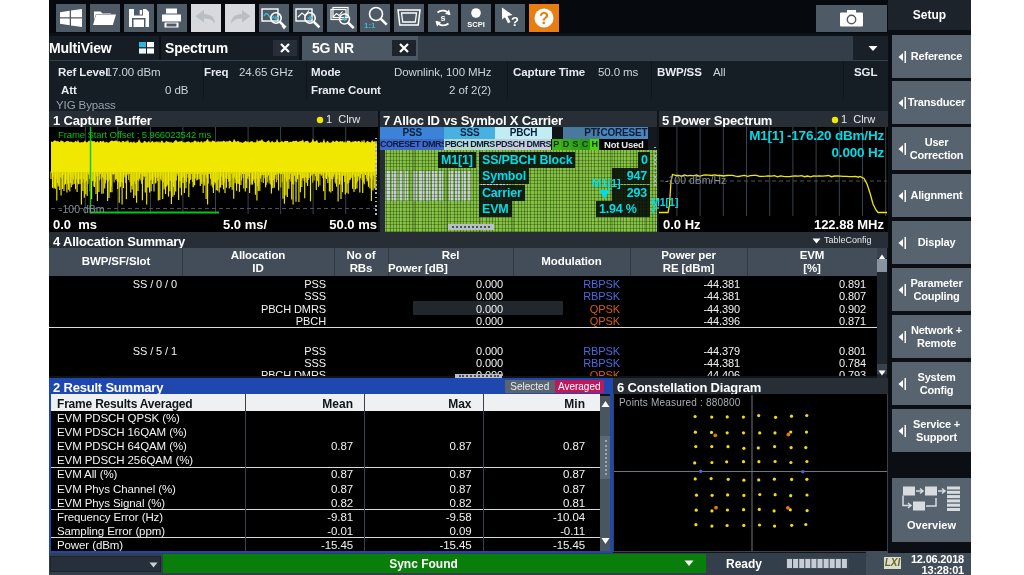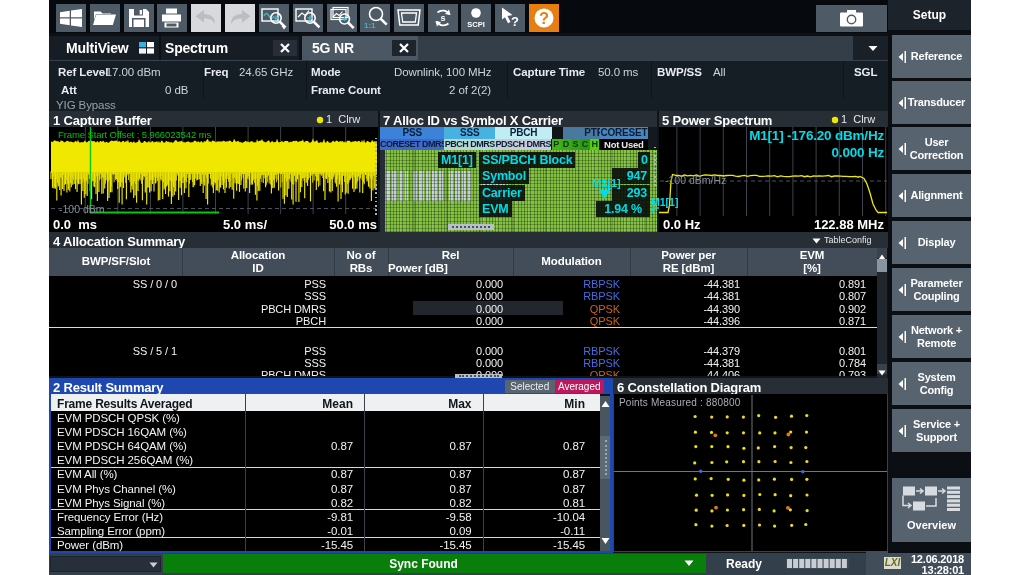--- a/index.html
+++ b/index.html
@@ -116,21 +116,21 @@
           <circle cx="15" cy="14" r="9.5" fill="#ffffff"></circle>
           <text x="15" y="20" fill="#e87d12" font-size="16.5" font-weight="bold" text-anchor="middle" font-family="Liberation Sans">?</text>
         </svg></div>
 <div class="abs" style="left:767px;top:5px;width:71px;height:27px;background:#4e5a66;"><svg width="71" height="27" viewBox="0 0 71 27">
           <rect x="24" y="7.5" width="23" height="14" rx="1" fill="#ffffff"></rect>
           <rect x="31" y="5" width="9" height="4" fill="#ffffff"></rect>
           <circle cx="35.5" cy="14.5" r="4.2" fill="none" stroke="#4e5a66" stroke-width="1.4"></circle>
         </svg></div>
 <div class="abs" style="left:0;top:33px;width:839px;height:27px;background:#0c1117;"></div>
 <div class="abs" style="left:0;top:36px;width:110px;height:24px;background:#161d24;"></div>
-<div class="tabtxt" style="left:17px;top:40px;text-align:right;">MultiView</div>
+<div class="tabtxt" style="left:0;top:40px;text-align:right;">MultiView</div>
 <div class="abs" style="left:90px;top:41px;"><svg width="15" height="14" viewBox="0 0 15 14">
           <rect x="0" y="1" width="7" height="5.2" fill="#30b4e0"></rect>
           <rect x="8" y="1" width="7" height="5.2" fill="#fff"></rect>
           <rect x="0" y="7.4" width="7" height="5.2" fill="#f0f4f8"></rect>
           <rect x="8" y="7.4" width="7" height="5.2" fill="#fff"></rect>
         </svg></div>
 <div class="abs" style="left:112px;top:36px;width:138px;height:24px;background:#161d24;"></div>
 <div class="tabtxt" style="left:116px;top:40px;">Spectrum</div>
 <div class="abs" style="left:224px;top:40px;width:24px;height:16px;background:#272e38;"></div>
 <svg class="abs" style="left:230px;top:42px;" width="12" height="12" viewBox="0 0 12 12">
@@ -701,21 +701,21 @@
 <div class="abs" style="left:331px;top:150px;width:277px;height:82px;background-image:repeating-linear-gradient(90deg, rgba(15,45,0,0.40) 0 1px, rgba(0,0,0,0) 1px 3.2px),repeating-linear-gradient(0deg, rgba(15,45,0,0.30) 0 1px, rgba(0,0,0,0) 1px 3.4px),repeating-linear-gradient(90deg, rgba(0,0,0,0.16) 0 2px, rgba(0,0,0,0) 2px 33px),repeating-linear-gradient(90deg, rgba(255,255,255,0.10) 0 1.4px, rgba(0,0,0,0) 1.4px 6.4px);"></div>
 <div class="abs" style="left:331px;top:150px;width:5px;height:82px;background:#262d35;"></div>
 <div class="abs b" style="left:389px;top:151.5px;background:rgba(5,10,8,0.88);color:#00dce8;font-size:12.5px;padding:1px 3px;letter-spacing:-0.2px;white-space:nowrap;">M1[1]</div>
 <div class="abs b" style="left:430px;top:151.5px;background:rgba(5,10,8,0.88);color:#00dce8;font-size:12.5px;padding:1px 3px;letter-spacing:-0.2px;white-space:nowrap;">SS/PBCH Block</div>
 <div class="abs b" style="left:589px;top:151.5px;width:12px;text-align:right;background:rgba(5,10,8,0.88);color:#00dce8;font-size:12.5px;padding:1px 3px;letter-spacing:-0.2px;white-space:nowrap;">0</div>
 <div class="abs b" style="left:430px;top:168px;background:rgba(5,10,8,0.88);color:#00dce8;font-size:12.5px;padding:1px 3px;letter-spacing:-0.2px;white-space:nowrap;">Symbol</div>
 <div class="abs b" style="left:563px;top:168px;width:38px;text-align:right;background:rgba(5,10,8,0.88);color:#00dce8;font-size:12.5px;padding:1px 3px;letter-spacing:-0.2px;white-space:nowrap;">947</div>
 <div class="abs b" style="left:430px;top:184.5px;background:rgba(5,10,8,0.88);color:#00dce8;font-size:12.5px;padding:1px 3px;letter-spacing:-0.2px;white-space:nowrap;">Carrier</div>
 <div class="abs b" style="left:563px;top:184.5px;width:38px;text-align:right;background:rgba(5,10,8,0.88);color:#00dce8;font-size:12.5px;padding:1px 3px;letter-spacing:-0.2px;white-space:nowrap;">293</div>
 <div class="abs b" style="left:430px;top:201px;background:rgba(5,10,8,0.88);color:#00dce8;font-size:12.5px;padding:1px 3px;letter-spacing:-0.2px;white-space:nowrap;">EVM</div>
-<div class="abs b" style="left:547px;top:201px;width:54px;text-align:center;background:rgba(5,10,8,0.88);color:#00dce8;font-size:12.5px;padding:1px 3px;letter-spacing:-0.2px;white-space:nowrap;">1.94 %</div>
+<div class="abs b" style="left:547px;top:201px;width:54px;text-align:left;background:rgba(5,10,8,0.88);color:#00dce8;font-size:12.5px;padding:1px 3px;letter-spacing:-0.2px;white-space:nowrap;">1.94 %</div>
 <div class="abs b" style="left:543px;top:177px;font-size:11px;color:#00dce8;">M1[1]</div>
 <svg class="abs" style="left:549px;top:188.5px;" width="13" height="11">
         <path d="M1 1 h11 l-5.5 9 Z" fill="#00dce8"></path>
       </svg>
 <div class="abs" style="left:399px;top:223.5px;width:46px;height:6.5px;background:#b8bfc7;">
         <div style="margin:2px auto;width:38px;border-top:2px dotted #4a545e;"></div>
       </div>
 <div class="abs" style="left:610px;top:111px;width:229px;height:16px;background:#272e36;"></div>
 <div class="ptitle" style="left:613px;top:112.5px;">5 Power Spectrum</div>
 <svg class="abs" style="left:782px;top:116px;" width="8" height="8">

